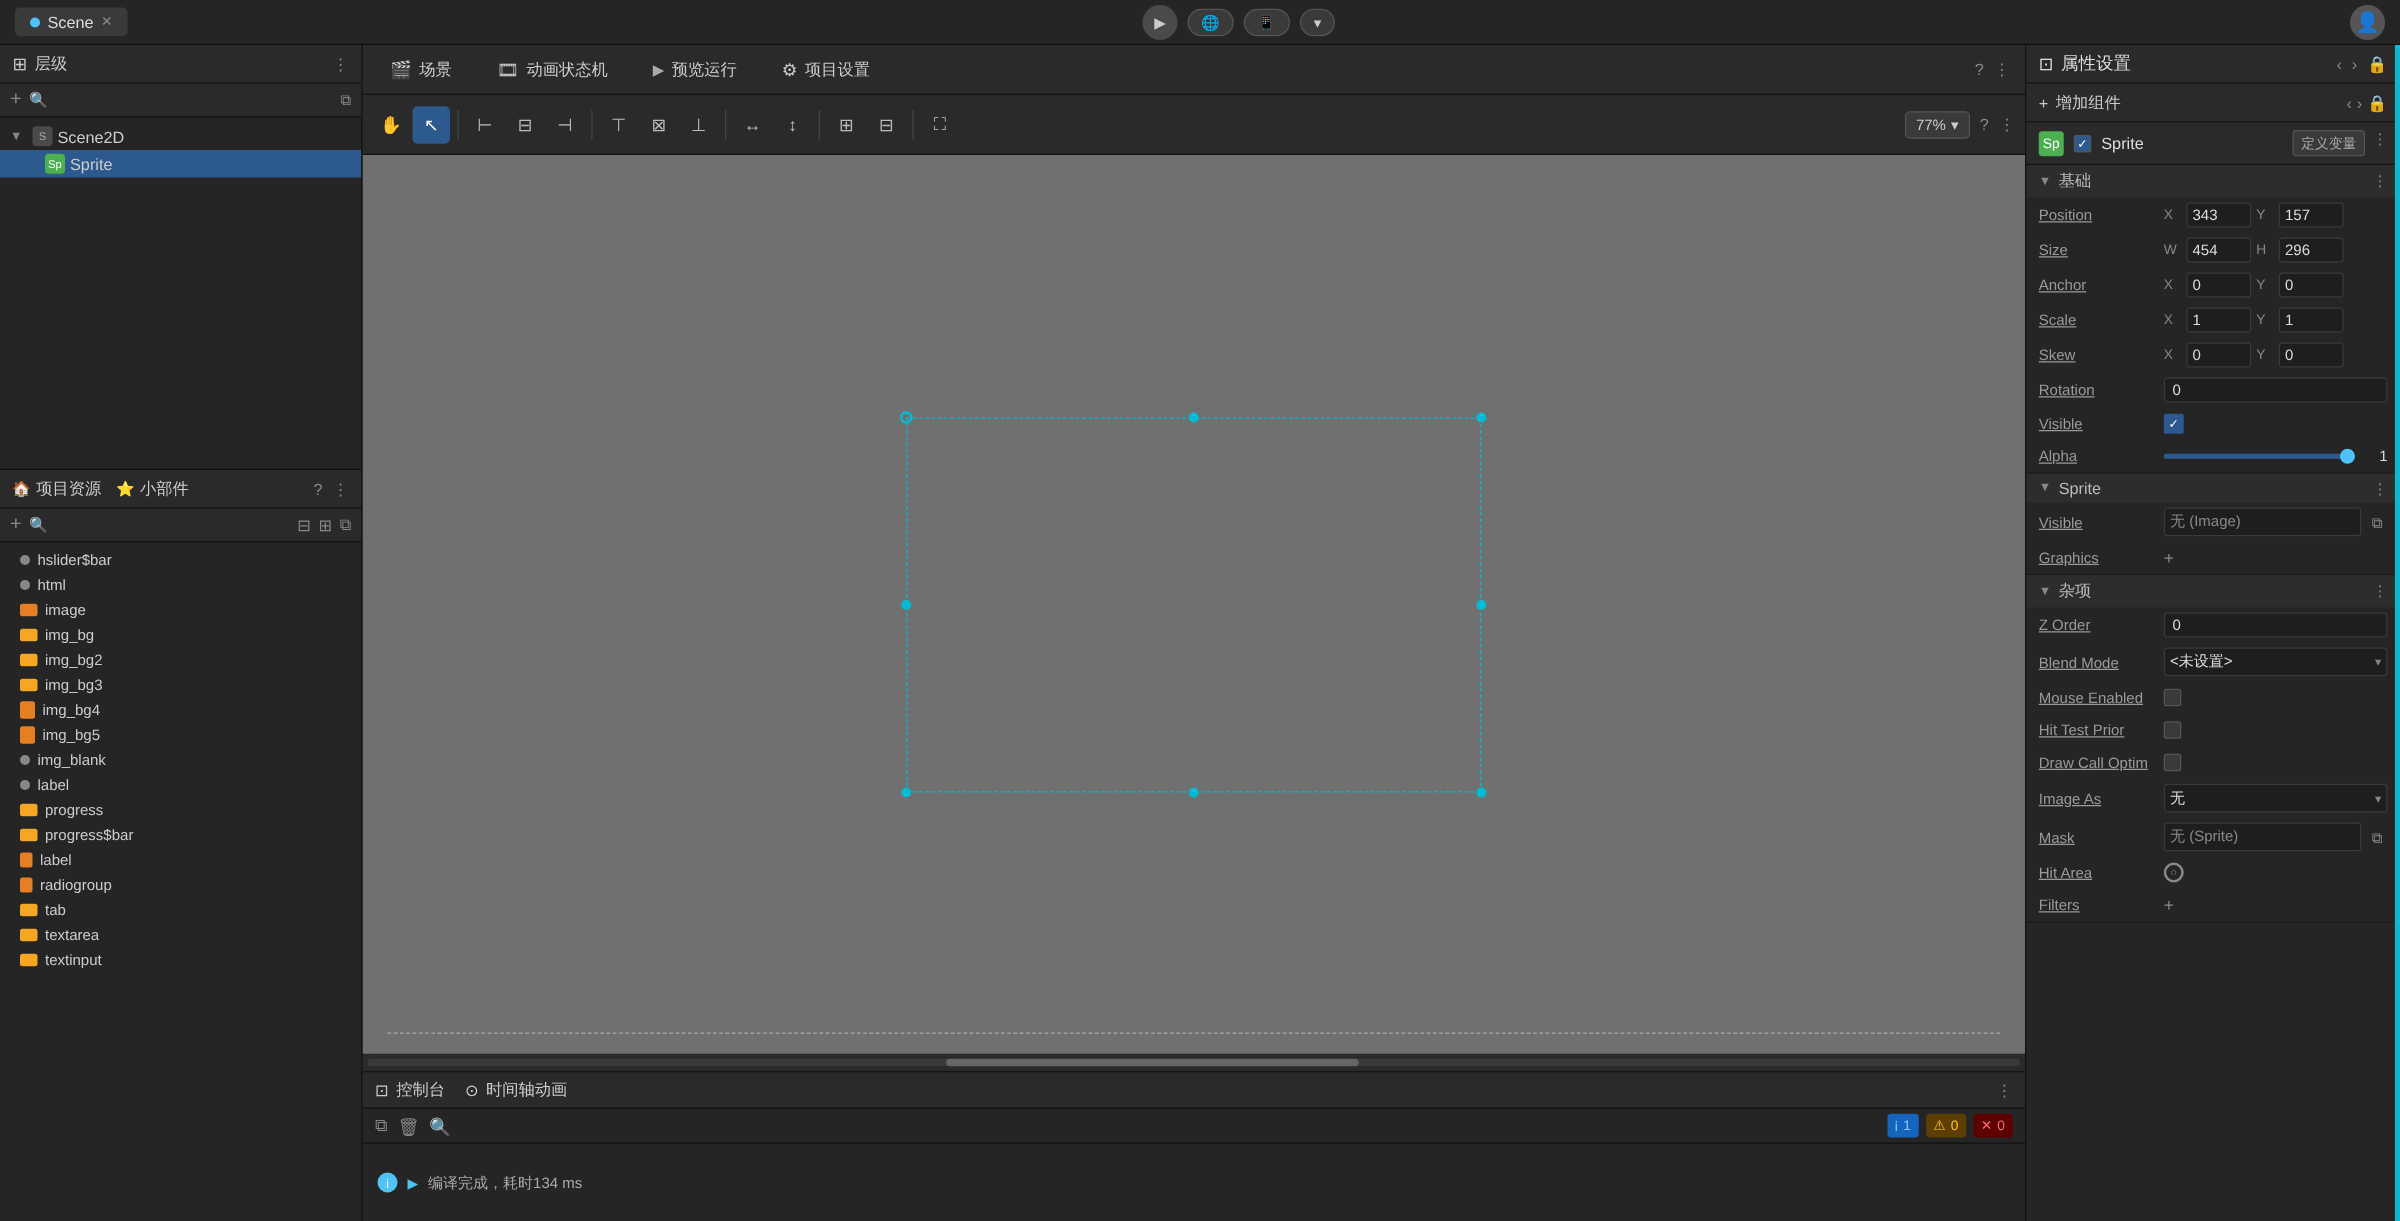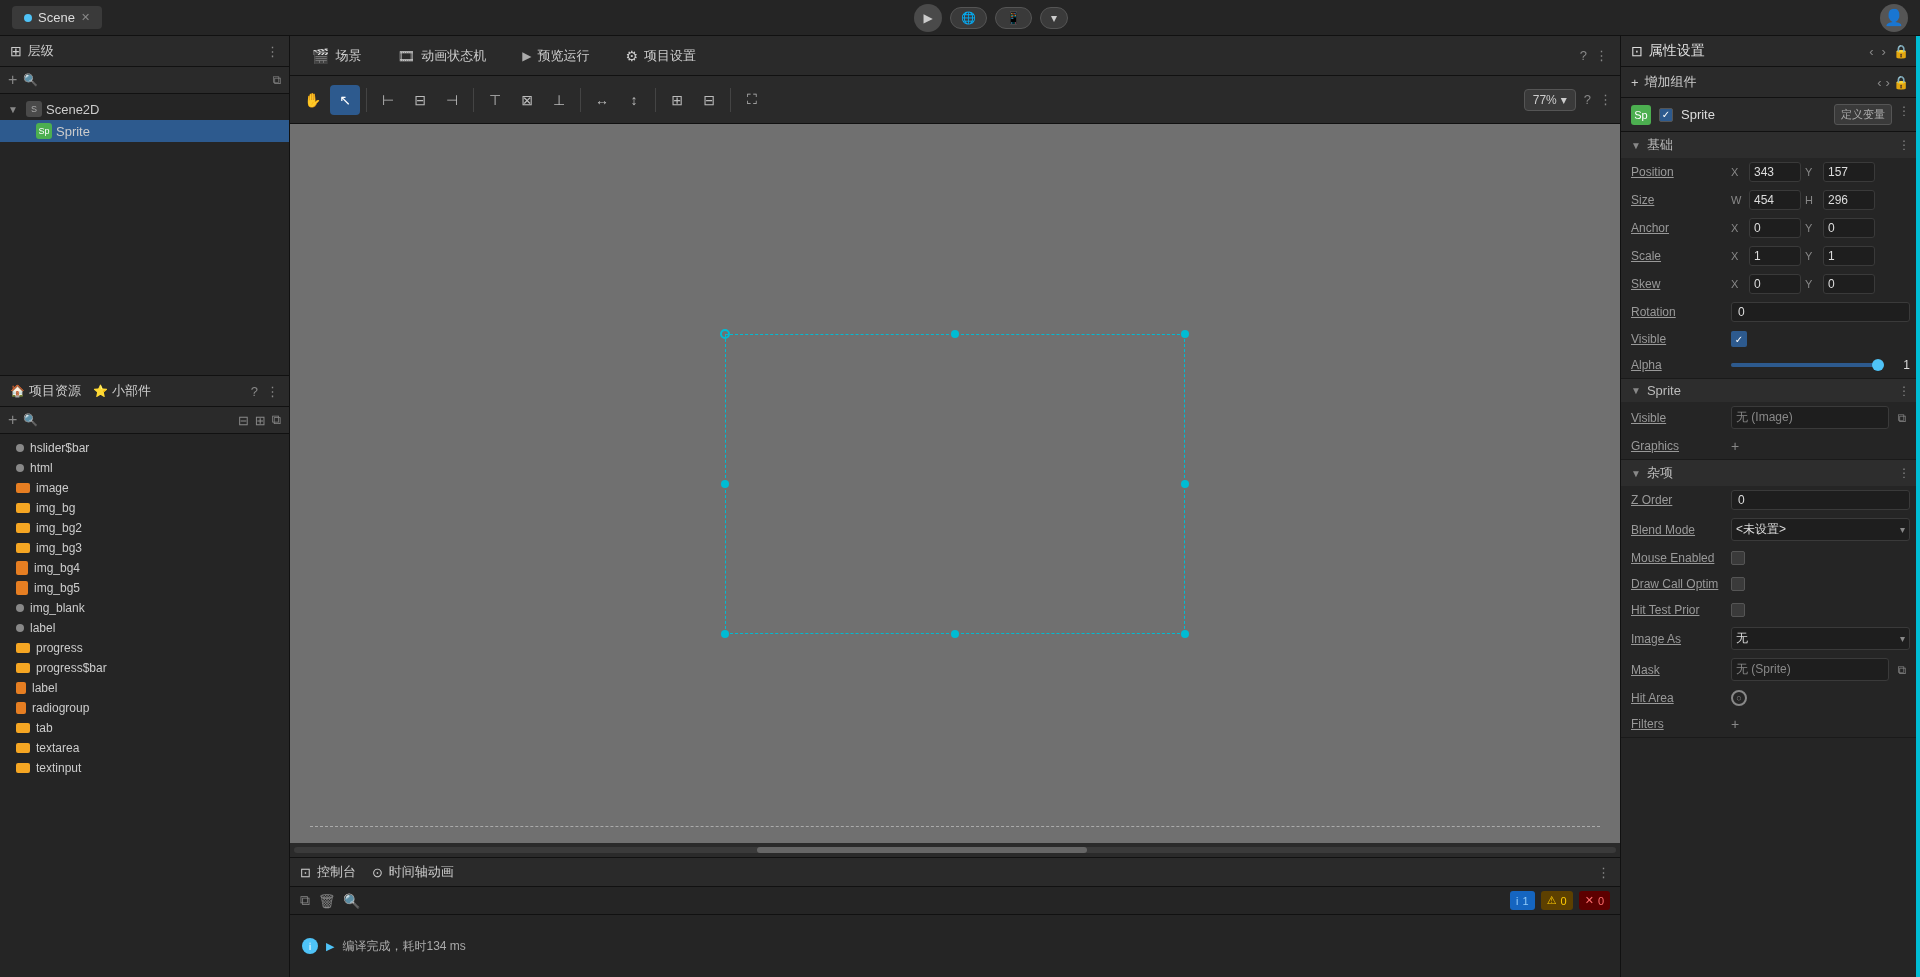--- a/index.html
+++ b/index.html
@@ -1133,28 +1133,28 @@
 
         <div class="prop-row">
           <span class="prop-label">Mouse Enabled</span>
           <div class="prop-value">
             <div class="sprite-checkbox"></div>
           </div>
         </div>
 
 
         <div class="prop-row">
+          <span class="prop-label">Hit Test Prior</span>
+          <div class="prop-value">
+            <div class="sprite-checkbox"></div>
+          </div>
+        </div>
+
+        <div class="prop-row">
           <span class="prop-label">Draw Call Optim</span>
-          <div class="prop-value">
-            <div class="sprite-checkbox"></div>
-          </div>
-        </div>
-
-        <div class="prop-row">
-          <span class="prop-label">Hit Test Prior</span>
           <div class="prop-value">
             <div class="sprite-checkbox"></div>
           </div>
         </div>
 
         <div class="prop-row">
           <span class="prop-label">Image As</span>
           <div class="prop-value">
             <div class="prop-select">
               <span>无</span>

